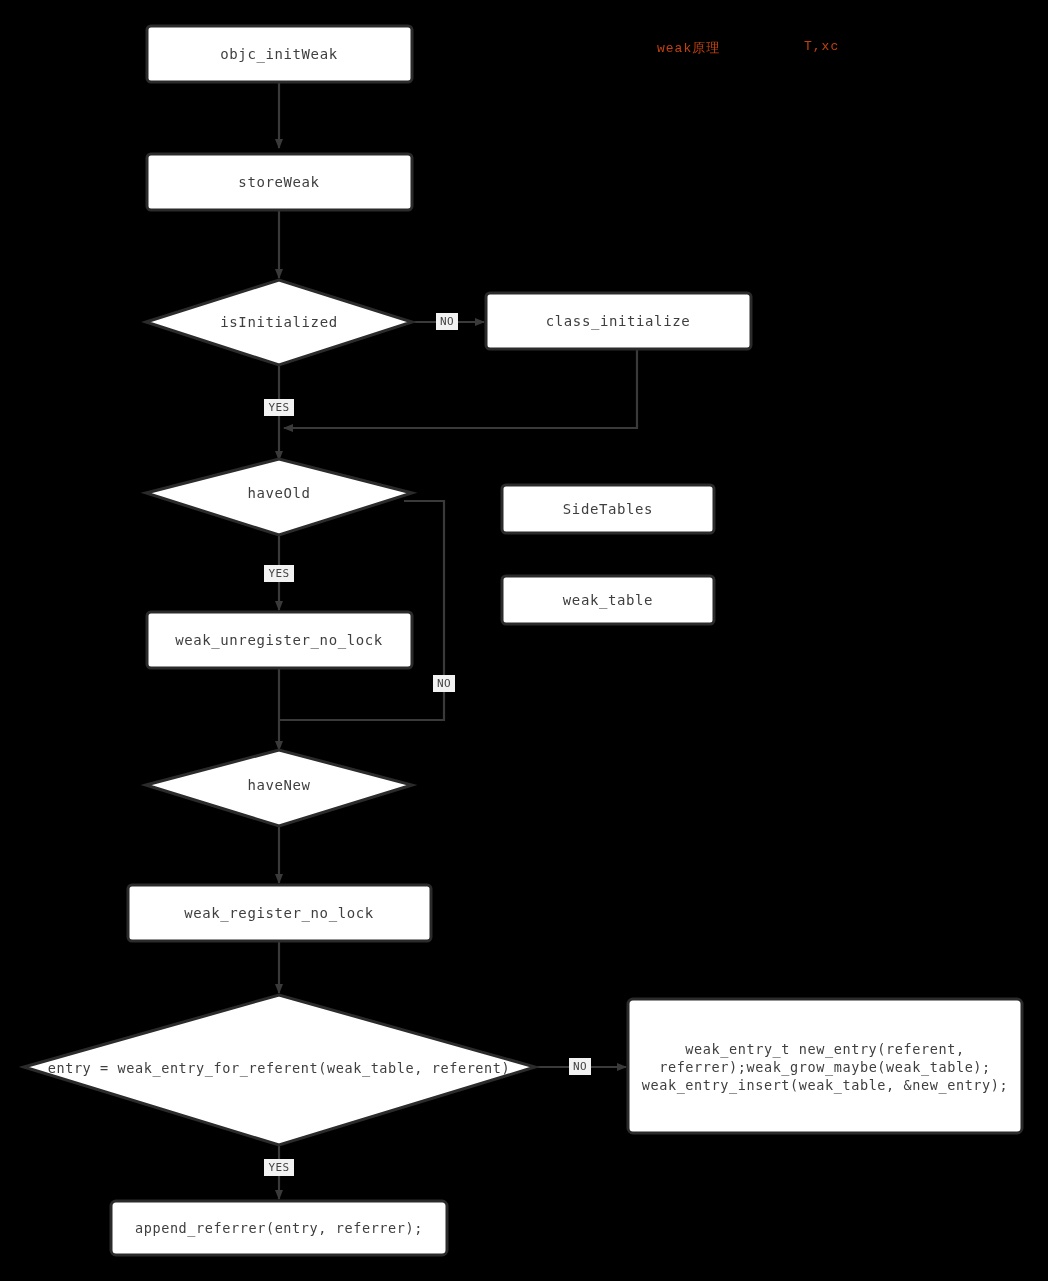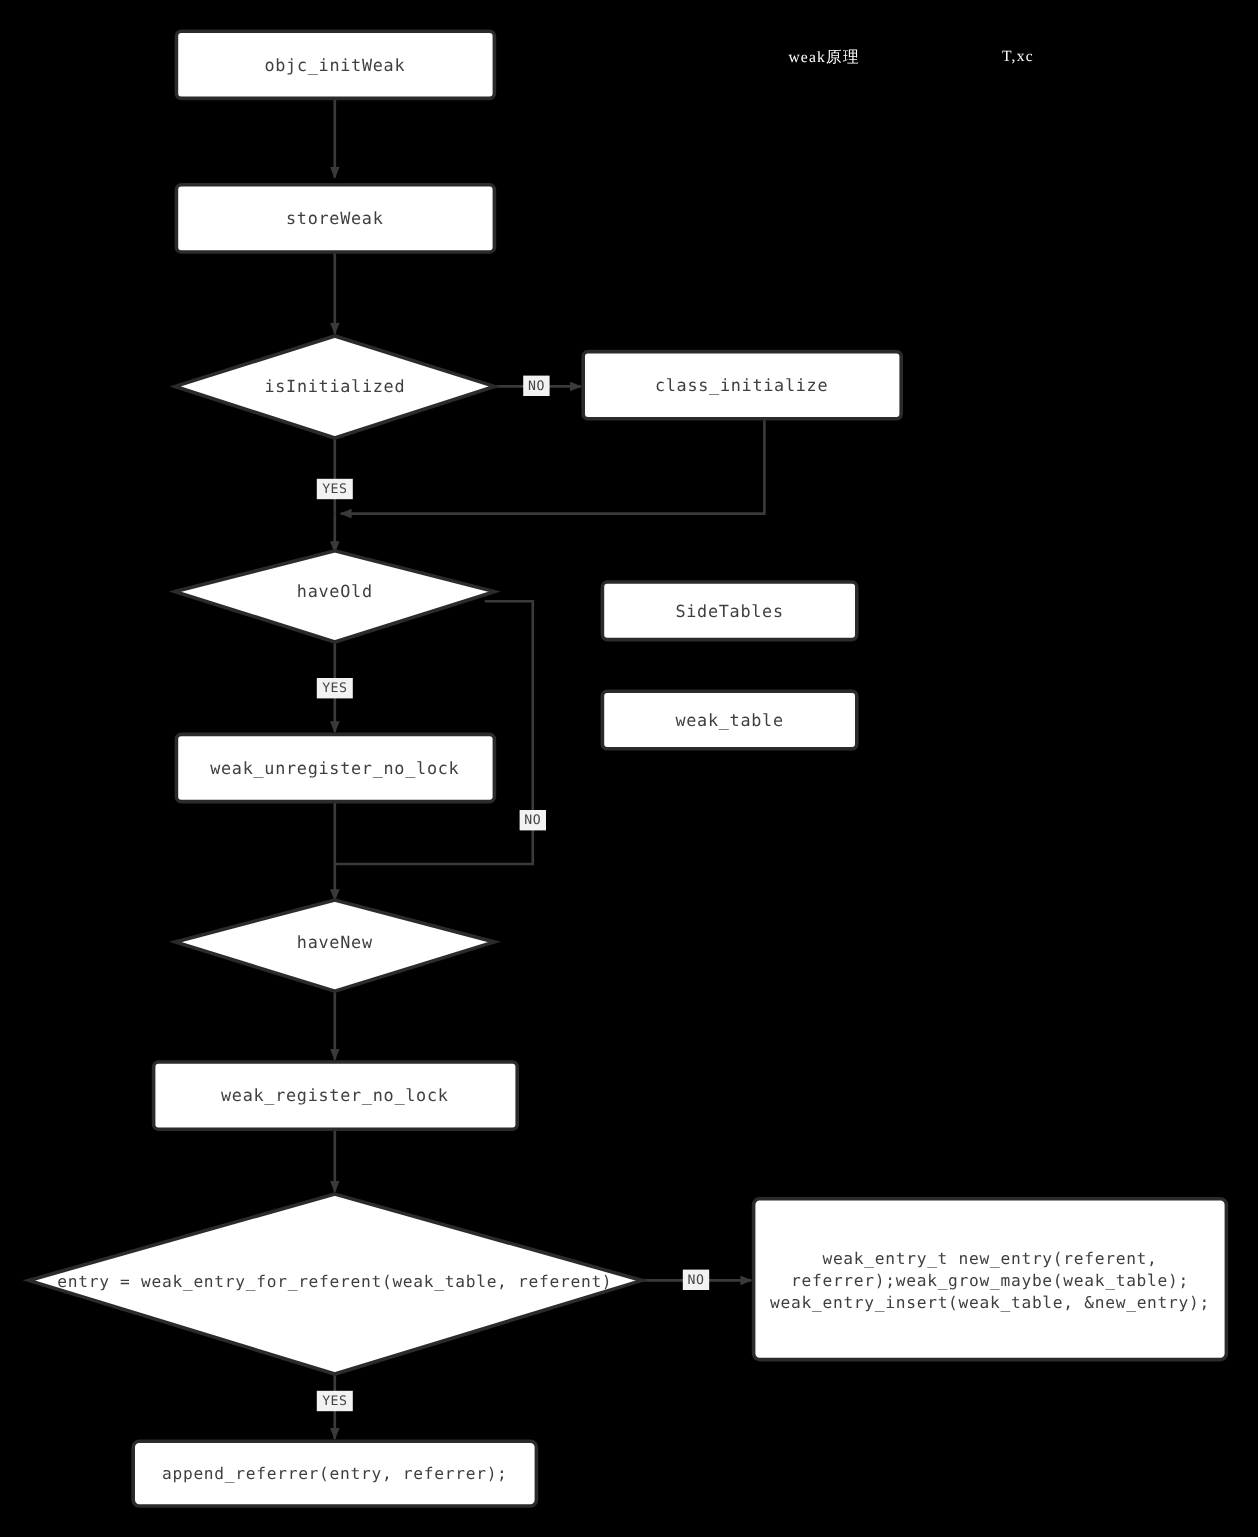--- a/index.html
+++ b/index.html
@@ -58,28 +58,28 @@
   .edge-label {
     font-family: "DejaVu Sans Mono", "Liberation Mono", monospace;
     font-size: 11px;
     fill: #444444;
     text-anchor: middle;
     dominant-baseline: middle;
     letter-spacing: 0.4px;
   }
   .header-text {
     position: absolute;
-    font-family: Liberation Serif, serif;
+    font-family: Liberation Mono, monospace;
     font-size: 13px;
-    color: #ffffff;
+    color: #c2410c;
     letter-spacing: 1px;
     white-space: nowrap;
   }
   #header-title { left: 657px; top: 39px; }
-  #header-meta  { left: 835px; top: 39px; }
+  #header-meta  { left: 804px; top: 39px; }
 </style>
 </head>
 <body>
 
 <div id="stage">
 
   <div class="header-text" id="header-title">weak原理</div>
   <div class="header-text" id="header-meta">T,xc</div>
 
   <svg id="flow" viewBox="0 0 1048 1281" xmlns="http://www.w3.org/2000/svg">

